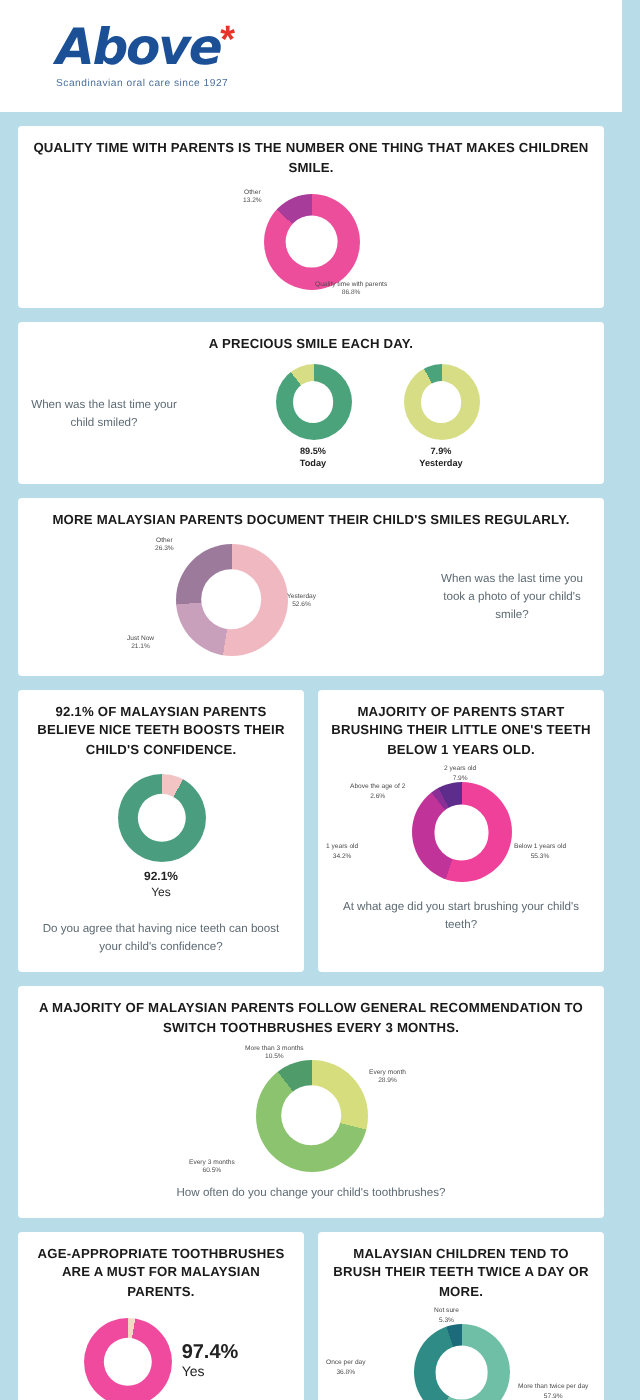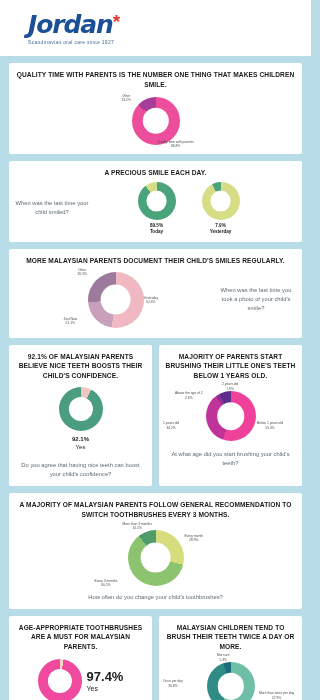--- a/index.html
+++ b/index.html
@@ -78,33 +78,33 @@
   .d-hole-56::after { width: 55%; height: 55%; }
 
   .chartwrap { display: flex; align-items: center; justify-content: center; }
   .chartbox { position: relative; }
   .lbl {
     position: absolute; font-size: 3.3px; color: #4b4b4b;
     line-height: 1.35; white-space: nowrap; text-align: center;
   }
   .lbl b { font-weight: normal; display: block; }
 
-  .big-pct { font-size: 13px; font-weight: bold; color: #222; line-height: 1.25; text-align: right; }
+  .big-pct { font-size: 10px; font-weight: bold; color: #222; line-height: 1.25; text-align: right; }
   .big-sub { font-size: 7px; color: #222; line-height: 1.25; }
   .mini-pct { font-size: 4.6px; font-weight: bold; color: #222; text-align: center; line-height: 1.3; }
   .mini-sub { font-size: 4.6px; font-weight: bold; color: #222; text-align: center; line-height: 1.3; }
 </style>
 </head>
 <body>
 
 <div class="page">
 
   <div class="header">
     <div class="logo-block">
-      <span class="logo-word">Jordan</span><span class="logo-star">*</span>
+      <span class="logo-word">Above</span><span class="logo-star">*</span>
       <div class="logo-tag">Scandinavian oral care since 1927</div>
     </div>
   </div>
 
   <div class="stack">
 
     <div class="card">
       <div class="card-title">QUALITY TIME WITH PARENTS IS THE NUMBER ONE THING THAT MAKES CHILDREN SMILE.</div>
       <div class="chartwrap" style="margin-top:5px;">
         <div class="chartbox" style="width:120px;height:52px;">

